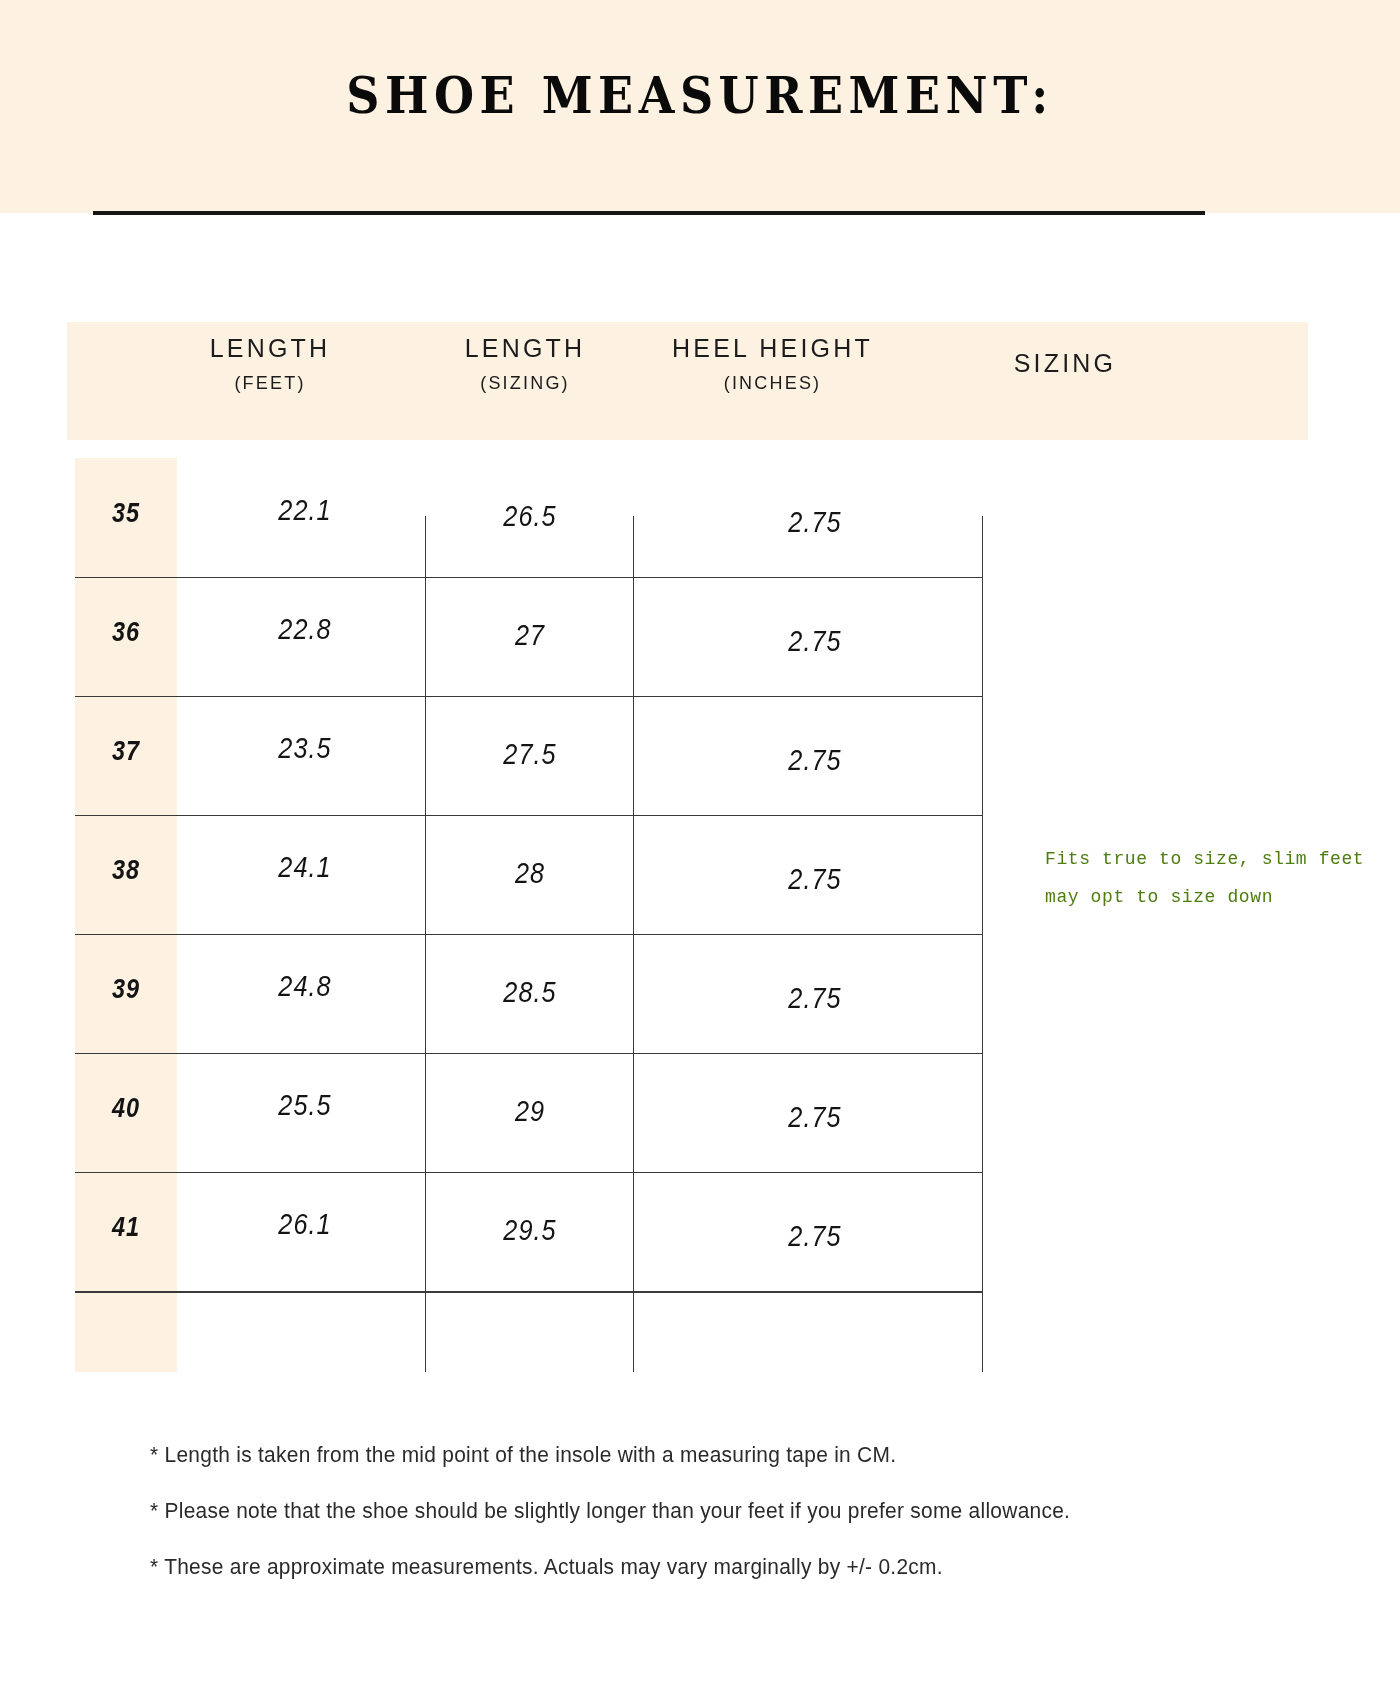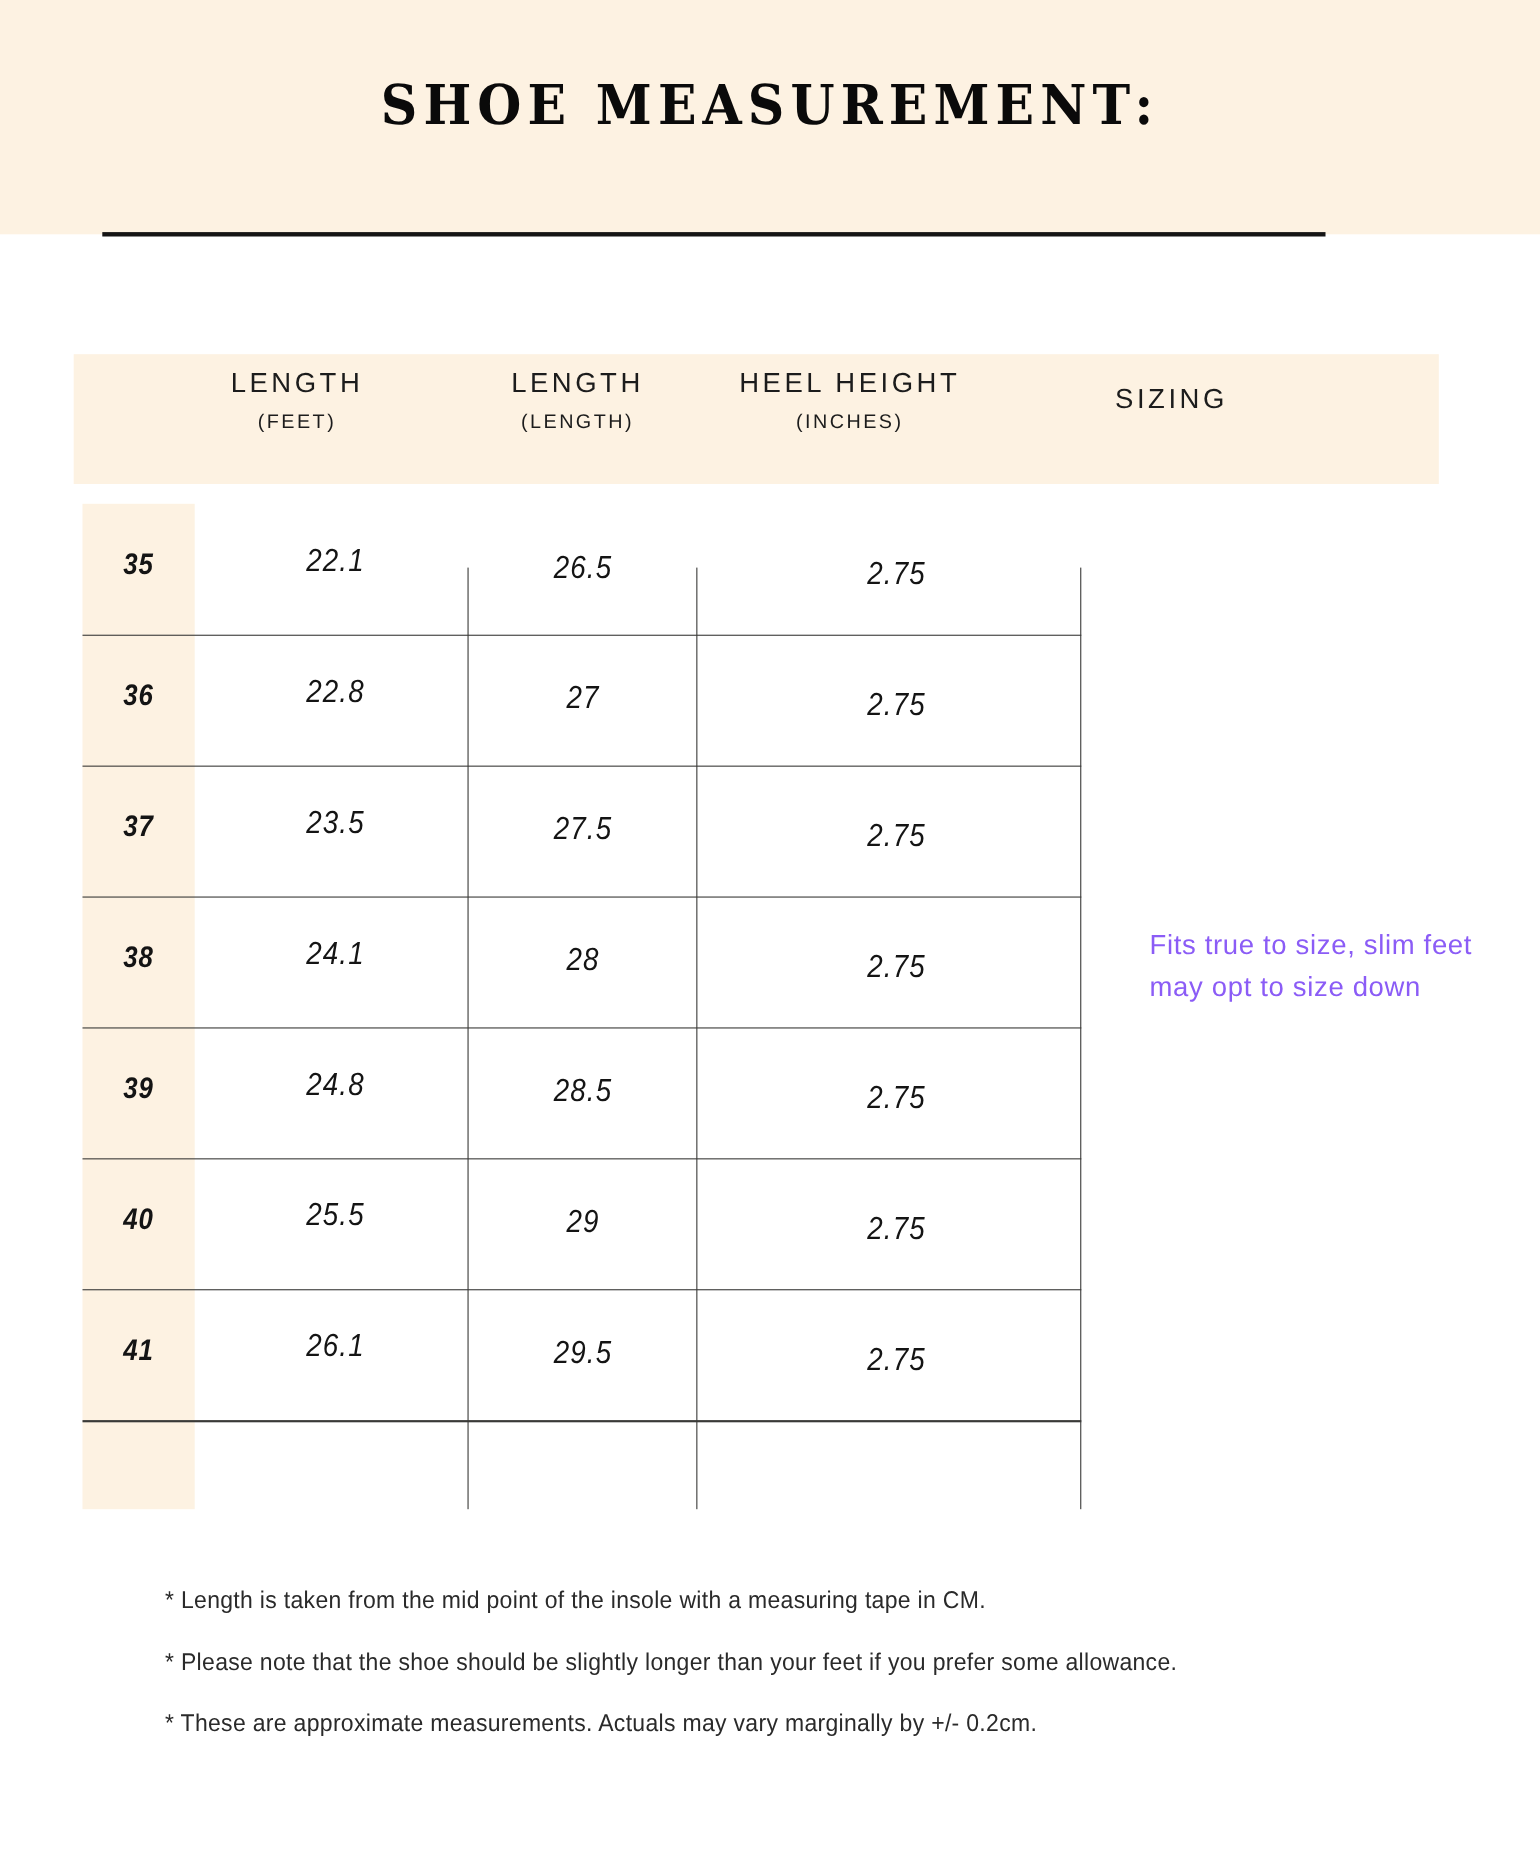--- a/index.html
+++ b/index.html
@@ -147,25 +147,25 @@
   .cell-c1 { left: 130px; width: 200px; }
   .cell-c2 { left: 360px; width: 190px; }
   .cell-c3 { left: 590px; width: 300px; }
 
   
   .sizing-note {
     position: absolute;
     left: 1045px;
     top: 840px;
     width: 320px;
-    font-family: Liberation Sans, sans-serif;
-    font-size: 25px;
+    font-family: Liberation Mono, monospace;
+    font-size: 18px;
     line-height: 38px;
     letter-spacing: 0.6px;
-    color: #8b5cf6;
+    color: #4d7c0f;
   }
 
   
   .footnotes {
     position: absolute;
     left: 150px;
     top: 1442px;
     width: 1130px;
   }
   .footnote {
@@ -188,21 +188,21 @@
 
 <div class="thead-band"></div>
 
 <div class="thead-cell th-len-feet">
   <span class="thead-main">LENGTH</span>
   <span class="thead-sub">(FEET)</span>
 </div>
 
 <div class="thead-cell th-len-prod">
   <span class="thead-main">LENGTH</span>
-  <span class="thead-sub">(LENGTH)</span>
+  <span class="thead-sub">(SIZING)</span>
 </div>
 
 <div class="thead-cell th-heel">
   <span class="thead-main">HEEL HEIGHT</span>
   <span class="thead-sub">(INCHES)</span>
 </div>
 
 <div class="thead-cell th-sizing">
   <span class="thead-main">SIZING</span>
 </div>

